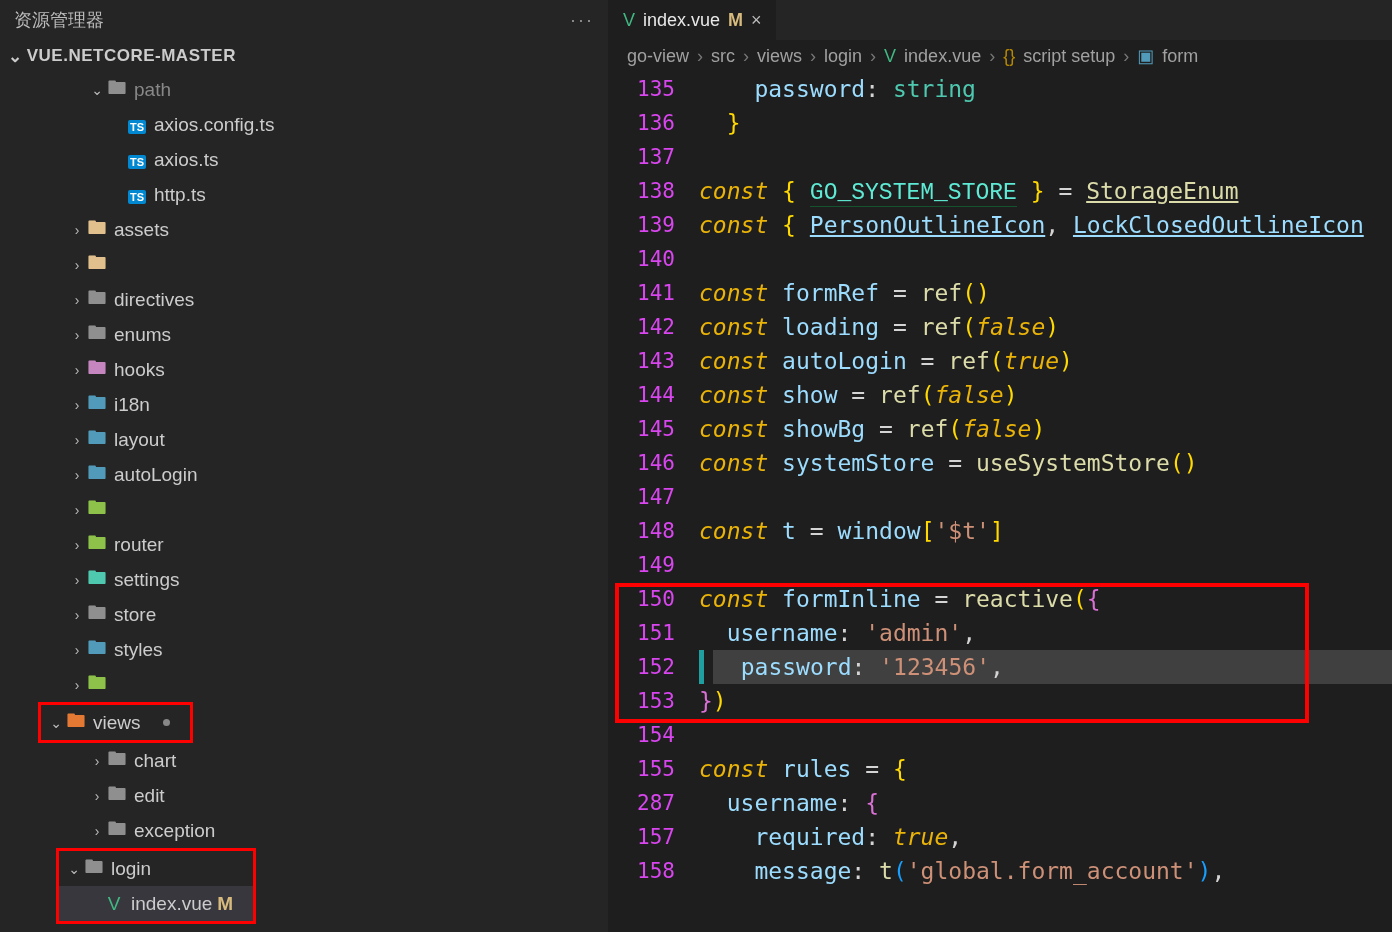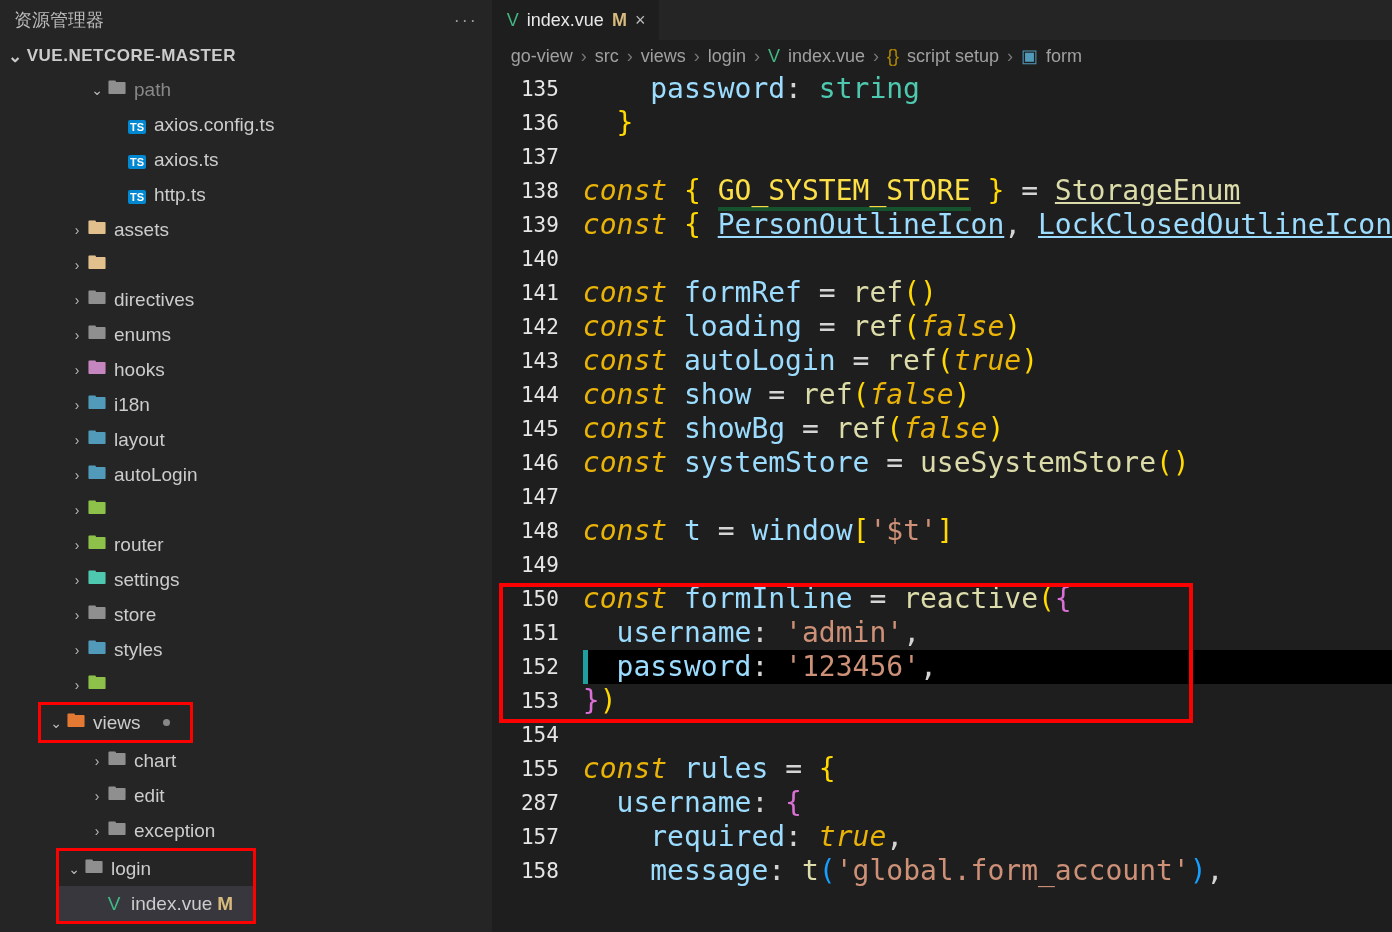--- a/index.html
+++ b/index.html
@@ -103,48 +103,48 @@
 .breadcrumbs .sep { color: #777; }
 .code-area {
   flex: 1;
   display: flex;
   position: relative;
 }
 .gutter {
   width: 90px;
   padding-right: 24px;
   text-align: right;
-  color: #e5e5e5;
+  color: #d946ef;
   font-size: 21px;
   line-height: 34px;
   user-select: none;
 }
 .gutter .ln { height: 34px; }
 .code {
   flex: 1;
-  font-size: 28px;
+  font-size: 23px;
   line-height: 34px;
   white-space: pre;
   color: #d4d4d4;
 }
 .code .line { height: 34px; }
 .kw { color: #eab308; font-style: italic; }
 .ident { color: #9cdcfe; }
 .type { color: #4ec9b0; }
 .ytype { color: #dcdcaa; text-align: right; }
 .fn { color: #dcdcaa; }
 .op { color: #d4d4d4; }
 .str { color: #ce9178; }
-.const-u { color: #fde047; border-bottom: 4px solid #14532d; }
+.const-u { color: #5eead4; border-bottom: 1px solid #14532d; font-family: Liberation Mono, monospace; }
 .punc { color: #d4d4d4; }
 .ypunc { color: #ffd900; }
 .ppunc { color: #da70d6; }
 .cpunc { color: #179fff; }
 .underline { text-decoration: underline; }
-.line-bg { background: #000000; }
+.line-bg { background: #404040; margin-left: 14px; }
 .gutter-marker {
   position: absolute;
   left: 90px;
   width: 5px;
   background: #0a84ff;
   height: 34px;
 }
 .gutter-marker.teal { background: #1f9f9f; }
 .red-overlay {
   position: absolute;

